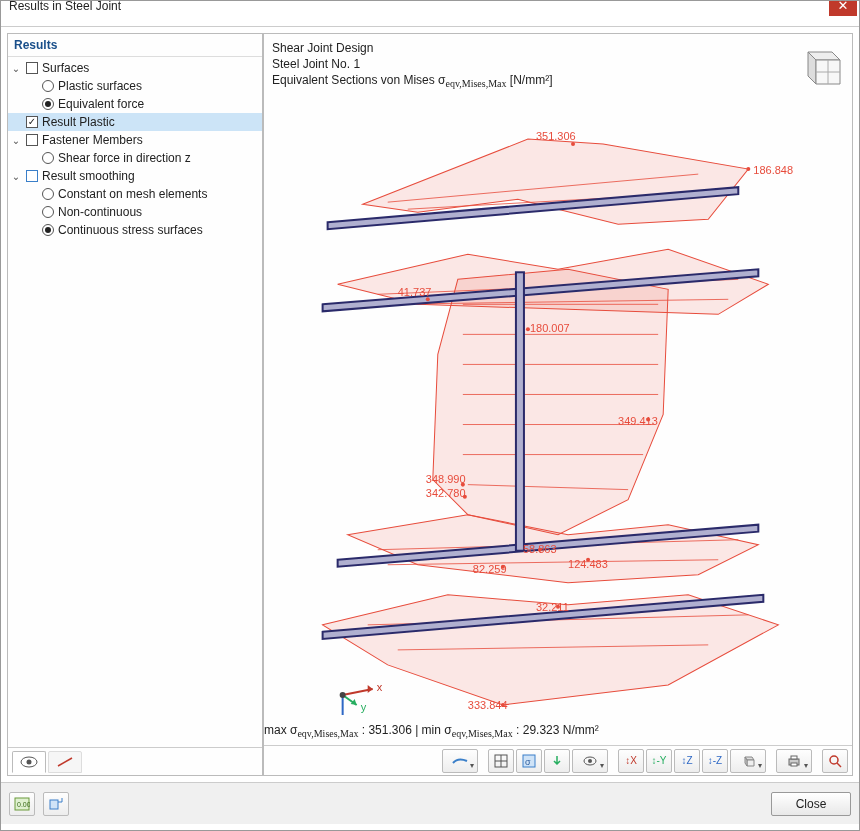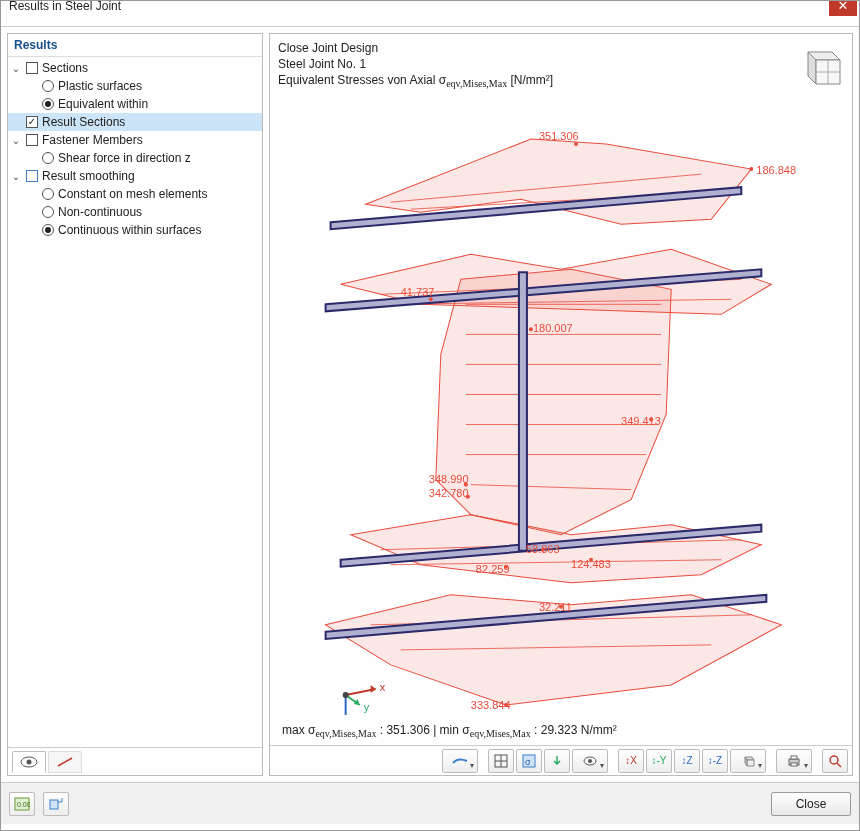--- a/index.html
+++ b/index.html
@@ -29,21 +29,20 @@
     color: #fff;
     display: flex; align-items: center; justify-content: center;
     font-size: 13px;
     margin-right: 2px;
     cursor: pointer;
   }
   .main {
     display: flex;
     height: 755px;
     padding: 6px;
-    gap: 6px;
   }
   .panel {
     border: 1px solid #bbb;
     background: #fefefe;
     display: flex;
     flex-direction: column;
   }
   .sidebar { width: 256px; }
   .viewer { flex: 1; position: relative; }
   .sidebar-header {
@@ -118,21 +117,21 @@
   .viewer-canvas {
     position:absolute;
     left:0; right:0; top:70px; bottom:60px;
   }
   .viewer-cube {
     position:absolute; top:8px; right:8px;
     width:48px; height:48px;
   }
   .viewer-footer {
     position:absolute;
-    left:12px; bottom:36px;
+    left:0; bottom:36px;
   }
   .viewer-toolbar {
     position:absolute;
     left:0; right:0; bottom:0;
     height:30px;
     border-top:1px solid #ccc;
     display:flex; align-items:center;
     padding: 0 4px;
     gap:2px;
     justify-content: flex-end;
@@ -191,39 +190,39 @@
 </div>
 
 <div class="main">
   <div class="panel sidebar">
     <div class="sidebar-header">Results</div>
     <div class="tree">
 
       <div class="tree-row indent0">
         <span class="chev">⌄</span>
         <span class="check"></span>
-        <span>Sections</span>
+        <span>Surfaces</span>
       </div>
       <div class="tree-row indent1">
         <span class="chev-empty"></span>
         <span class="radio"></span>
         <span>Plastic surfaces</span>
       </div>
       <div class="tree-row indent1">
         <span class="chev-empty"></span>
         <span class="radio">
             <span class="dot"></span>
           </span>
-        <span>Equivalent within</span>
+        <span>Equivalent force</span>
       </div>
 
       <div class="tree-row indent0 selected">
         <span class="chev-empty"></span>
         <span class="check on"></span>
-        <span>Result Sections</span>
+        <span>Result Plastic</span>
       </div>
 
       <div class="tree-row indent0">
         <span class="chev">⌄</span>
         <span class="check"></span>
         <span>Fastener Members</span>
       </div>
       <div class="tree-row indent1">
         <span class="chev-empty"></span>
         <span class="radio"></span>
@@ -243,45 +242,45 @@
       <div class="tree-row indent1">
         <span class="chev-empty"></span>
         <span class="radio"></span>
         <span>Non-continuous</span>
       </div>
       <div class="tree-row indent1">
         <span class="chev-empty"></span>
         <span class="radio">
             <span class="dot"></span>
           </span>
-        <span>Continuous within surfaces</span>
+        <span>Continuous stress surfaces</span>
       </div>
 
     </div>
     <div class="sidebar-bottom">
       <div class="tab-eye">
         <svg width="18" height="12">
             <ellipse cx="9" cy="6" rx="8" ry="5" fill="none" stroke="#555"></ellipse>
             <circle cx="9" cy="6" r="2.5" fill="#555"></circle>
           </svg>
       </div>
       <div class="tab-line">
         <svg width="18" height="12">
             <line x1="2" y1="10" x2="16" y2="2" stroke="#c0392b" stroke-width="1.5"></line>
           </svg>
       </div>
     </div>
   </div>
 
   <div class="panel viewer">
     <div class="viewer-head">
-      <div>Close Joint Design</div>
+      <div>Shear Joint Design</div>
       <div>Steel Joint No. 1</div>
       <div>
-        <span>Equivalent Stresses von Axial σ</span><sub class="sigma">eqv,Mises,Max</sub><span> [N/mm²]</span>
+        <span>Equivalent Sections von Mises σ</span><sub class="sigma">eqv,Mises,Max</sub><span> [N/mm²]</span>
       </div>
     </div>
 
     <div class="viewer-cube">
       <svg width="48" height="48" viewBox="0 0 48 48">
         <polygon points="12,10 36,10 44,18 20,18" fill="#eee" stroke="#888"></polygon>
         <polygon points="12,10 20,18 20,42 12,34" fill="#ddd" stroke="#888"></polygon>
         <polygon points="20,18 44,18 44,42 20,42" fill="#f7f7f7" stroke="#888"></polygon>
         <line x1="20" y1="30" x2="44" y2="30" stroke="#aaa"></line>
         <line x1="32" y1="18" x2="32" y2="42" stroke="#aaa"></line>

